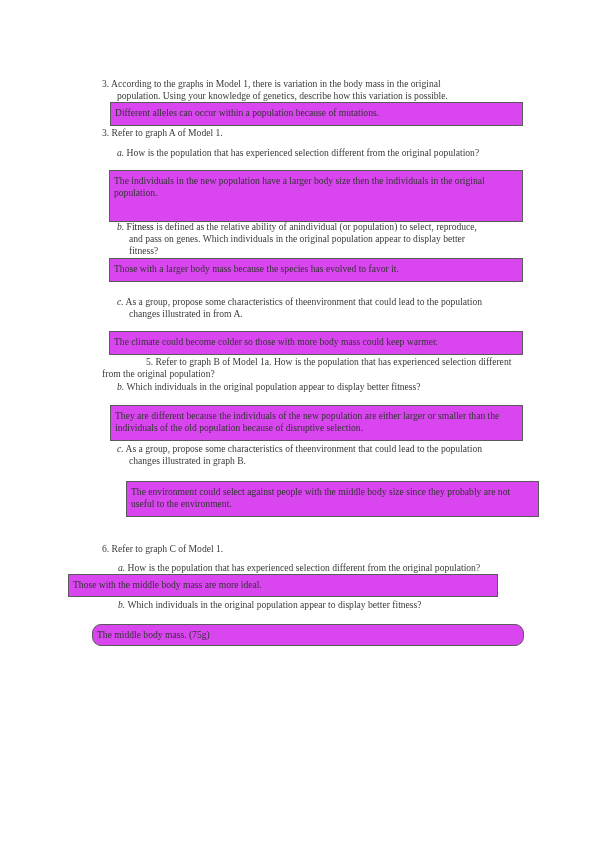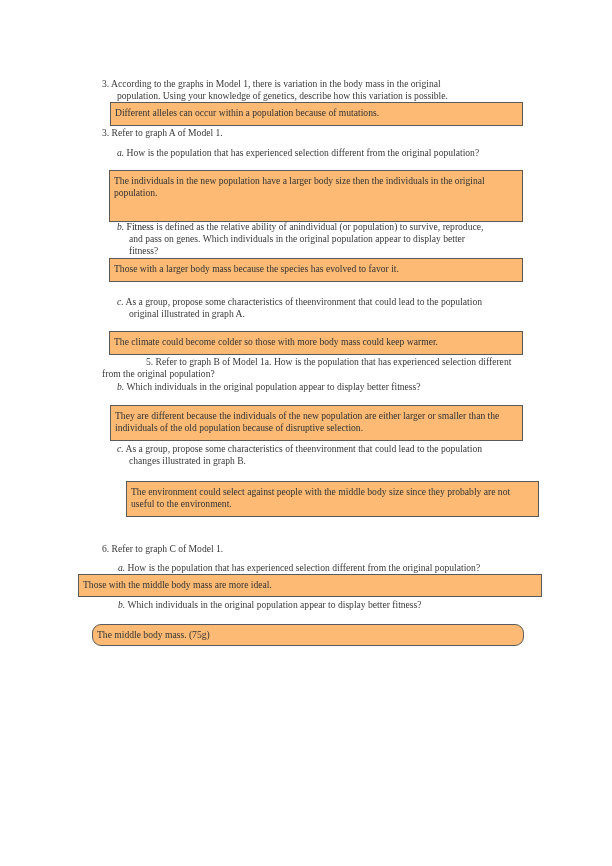--- a/index.html
+++ b/index.html
@@ -1,19 +1,19 @@
 <!DOCTYPE html>
 <html><head>
 <meta charset="utf-8">
 <style>
   html, body { margin:0; padding:0; background:#ffffff; }
   body { width:612px; height:866px; position:relative; overflow:hidden;
          font-family:"Liberation Serif", "DejaVu Serif", serif; color:#3a3a3a; font-size:9.6px; line-height:12px; }
   .t { position:absolute; white-space:nowrap; }
-  .box { position:absolute; border:1.5px solid #5a5a5a; box-sizing:border-box; background:#fdba74; }
+  .box { position:absolute; border:1.5px solid #5a5a5a; box-sizing:border-box; background:#d946ef; }
   .box .ans { position:absolute; left:4px; top:4px; right:4px; white-space:normal; color:#333; }
   .lbl { font-style:italic; }
   b { font-weight:normal; color:#222; }
 </style>
 </head>
 <body>
 
 <div class="t" style="left:102px;top:78px;">3. According to the graphs in Model 1, there is variation in the body mass in the original</div>
 <div class="t" style="left:117px;top:90px;">population. Using your knowledge of genetics, describe how this variation is possible.</div>
 <div class="box" style="left:110px;top:102px;width:413px;height:24px;">
@@ -25,33 +25,33 @@
   <span class="lbl">a.</span>
   <span>How is the population that has experienced selection different from the original population?</span>
 </div>
 <div class="box" style="left:109px;top:170px;width:414px;height:52px;">
   <div class="ans">The individuals in the new population have a larger body size then the individuals in the original population.</div>
 </div>
 
 <div class="t" style="left:117px;top:221px;">
   <span class="lbl">b.</span>
   <b>Fitness</b>
-  <span>is defined as the relative ability of anindividual (or population) to survive, reproduce,</span>
+  <span>is defined as the relative ability of anindividual (or population) to select, reproduce,</span>
 </div>
 <div class="t" style="left:129px;top:233px;">and pass on genes. Which individuals in the original population appear to display better</div>
 <div class="t" style="left:129px;top:245px;">fitness?</div>
 <div class="box" style="left:109px;top:258px;width:414px;height:24px;">
   <div class="ans">Those with a larger body mass because the species has evolved to favor it.</div>
 </div>
 
 <div class="t" style="left:117px;top:296px;">
   <span class="lbl">c.</span>
   <span>As a group, propose some characteristics of theenvironment that could lead to the population</span>
 </div>
-<div class="t" style="left:129px;top:308px;">original illustrated in graph A.</div>
+<div class="t" style="left:129px;top:308px;">changes illustrated in from A.</div>
 <div class="box" style="left:109px;top:331px;width:414px;height:24px;">
   <div class="ans">The climate could become colder so those with more body mass could keep warmer.</div>
 </div>
 
 <div class="t" style="left:102px;top:356px;padding-left:44px;">5. Refer to graph B of  Model 1a. How is the population that has experienced selection different</div>
 <div class="t" style="left:102px;top:368px;">from the original population?</div>
 <div class="t" style="left:117px;top:381px;">
   <span class="lbl">b.</span>
   <span>Which individuals in the original population appear to display better fitness?</span>
 </div>
@@ -65,21 +65,21 @@
 <div class="t" style="left:129px;top:455px;">changes illustrated in graph B.</div>
 <div class="box" style="left:126px;top:481px;width:413px;height:36px;">
   <div class="ans">The environment could select against people with the middle body size since they probably are not useful to the environment.</div>
 </div>
 
 <div class="t" style="left:102px;top:543px;text-align:right;">6. Refer to graph C of Model 1.</div>
 <div class="t" style="left:118px;top:562px;">
   <span class="lbl">a.</span>
   <span>How is the population that has experienced selection different from the original population?</span>
 </div>
-<div class="box" style="left:78px;top:574px;width:464px;height:23px;">
+<div class="box" style="left:68px;top:574px;width:430px;height:23px;">
   <div class="ans">Those with the middle body mass are more ideal.</div>
 </div>
 <div class="t" style="left:118px;top:599px;">
   <span class="lbl">b.</span>
   <span>Which individuals in the original population appear to display better fitness?</span>
 </div>
 <div class="box" style="left:92px;top:624px;width:432px;height:22px;border-radius:9px;">
   <div class="ans">The middle body mass. (75g)</div>
 </div>
 

